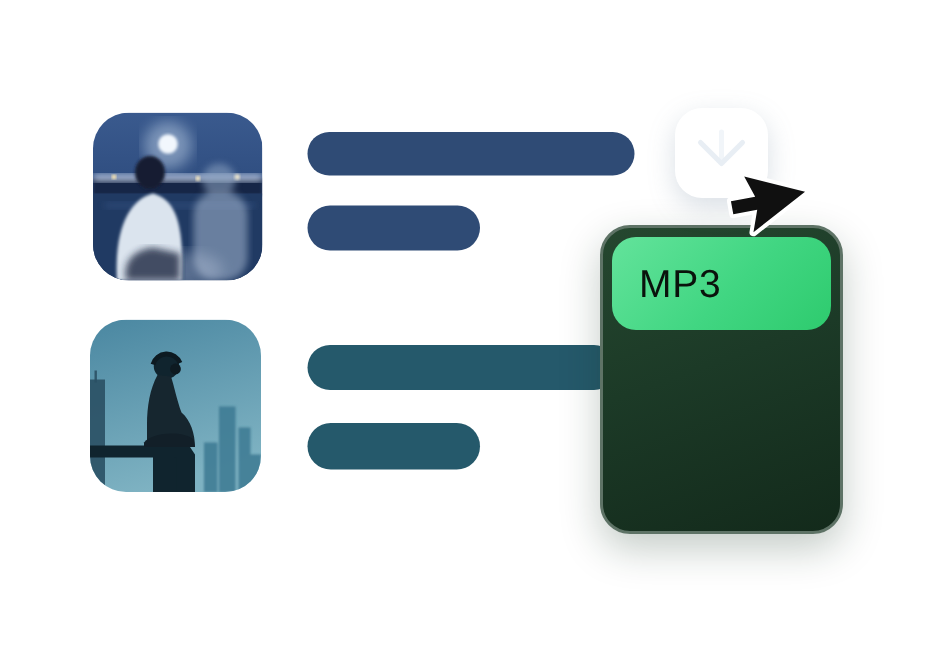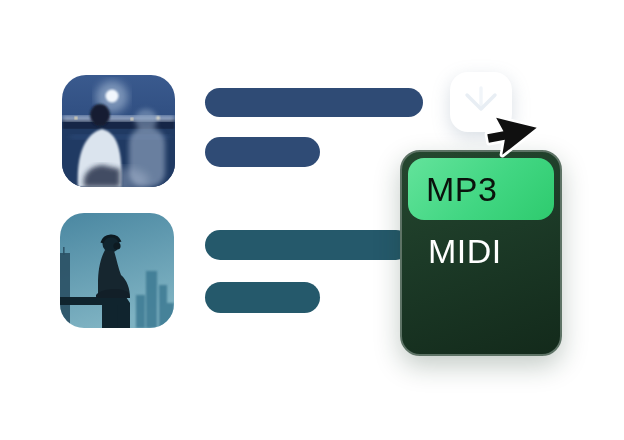--- a/index.html
+++ b/index.html
@@ -23,21 +23,21 @@
   .dl-btn{position:absolute;left:450px;top:72px;width:62px;height:60px;border-radius:18px;
     background:#ffffff;box-shadow:0 6px 18px rgba(120,140,160,0.28);z-index:3;
     display:flex;align-items:center;justify-content:center;border:none;cursor:pointer;padding:0;}
 
   
   .dropdown{position:absolute;left:400px;top:150px;width:162px;height:206px;box-sizing:border-box;
     border:2px solid #5e7366;border-radius:20px;padding:6px;z-index:2;
     background:linear-gradient(160deg,#25472f 0%,#1c3a27 45%,#132a1b 100%);
     box-shadow:0 10px 26px rgba(20,50,30,0.25);display:flex;flex-direction:column;}
   .opt{height:62px;display:flex;align-items:center;padding-left:20px;
-    color:#ffffff;font-size:34px;font-weight:500;letter-spacing:0.5px;cursor:pointer;
+    color:#ffffff;font-size:26px;font-weight:500;letter-spacing:0.5px;cursor:pointer;
     border-radius:16px;background:transparent;border:none;}
   .opt.selected{background:linear-gradient(135deg,#63e39b 0%,#41d682 55%,#2ecb6e 100%);
     color:#0a120c;padding-left:18px;}
 
   
   .cursor{position:absolute;left:483px;top:111px;width:58px;height:58px;z-index:5;pointer-events:none;}
 </style>
 </head>
 <body>
 
@@ -123,22 +123,19 @@
     <svg width="46" height="44" viewBox="0 0 46 44">
       <line x1="23" y1="8" x2="23" y2="26" stroke="#f1f5f9" stroke-width="3.4" stroke-linecap="round"></line>
       <polyline points="9,15 23,29 37,15" fill="none" stroke="#e8eef4" stroke-width="3.4" stroke-linecap="round" stroke-linejoin="round"></polyline>
     </svg>
   </button>
 
   <div class="dropdown">
     <div class="opt selected">
       <span>MP3</span>
     </div>
-    <div class="opt">
-      <span>MIDI</span>
-    </div>
   </div>
 
   <svg class="cursor" viewBox="0 0 24 24">
     <path d="M4.5 2.2 L4.5 19.5 L9.2 15.2 L12 21.4 L15.3 19.9 L12.5 13.8 L18.8 13.3 Z" transform="rotate(104 11.5 11.5)" fill="#101010" stroke="#ffffff" stroke-width="2.2" stroke-linejoin="round" stroke-linecap="round" paint-order="stroke"></path>
   </svg>
 
 </div>
 
 </body></html>

